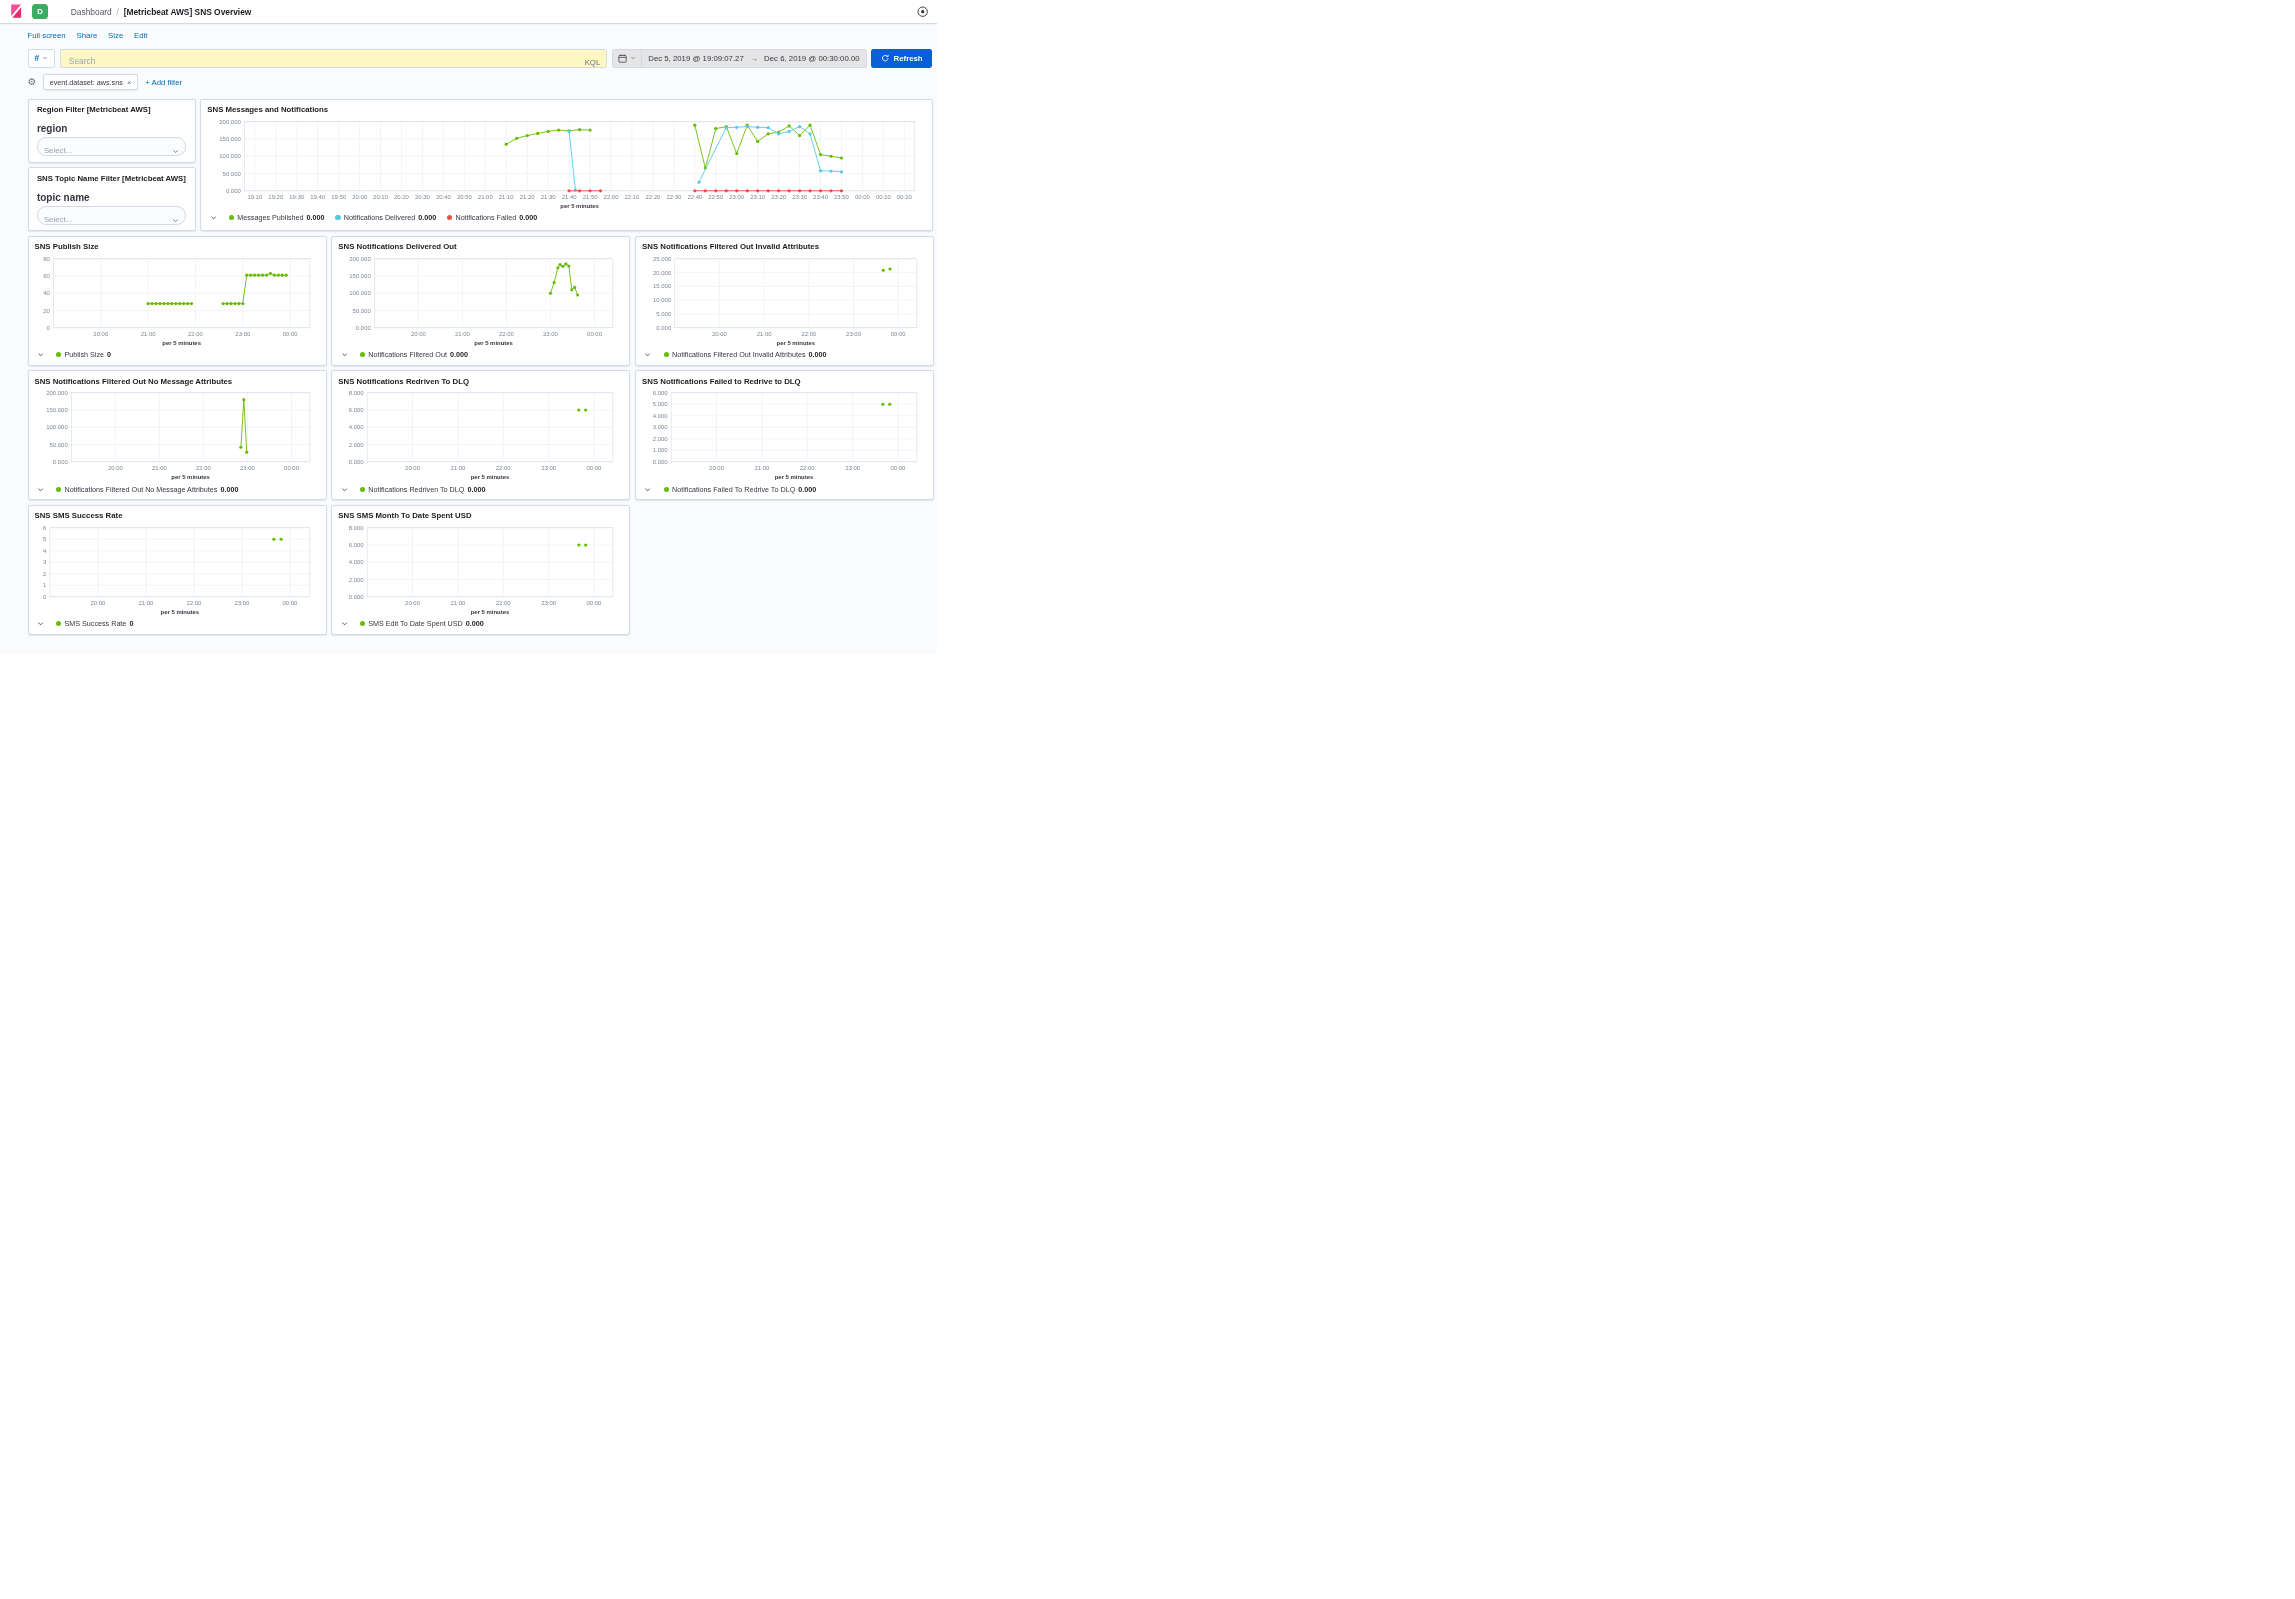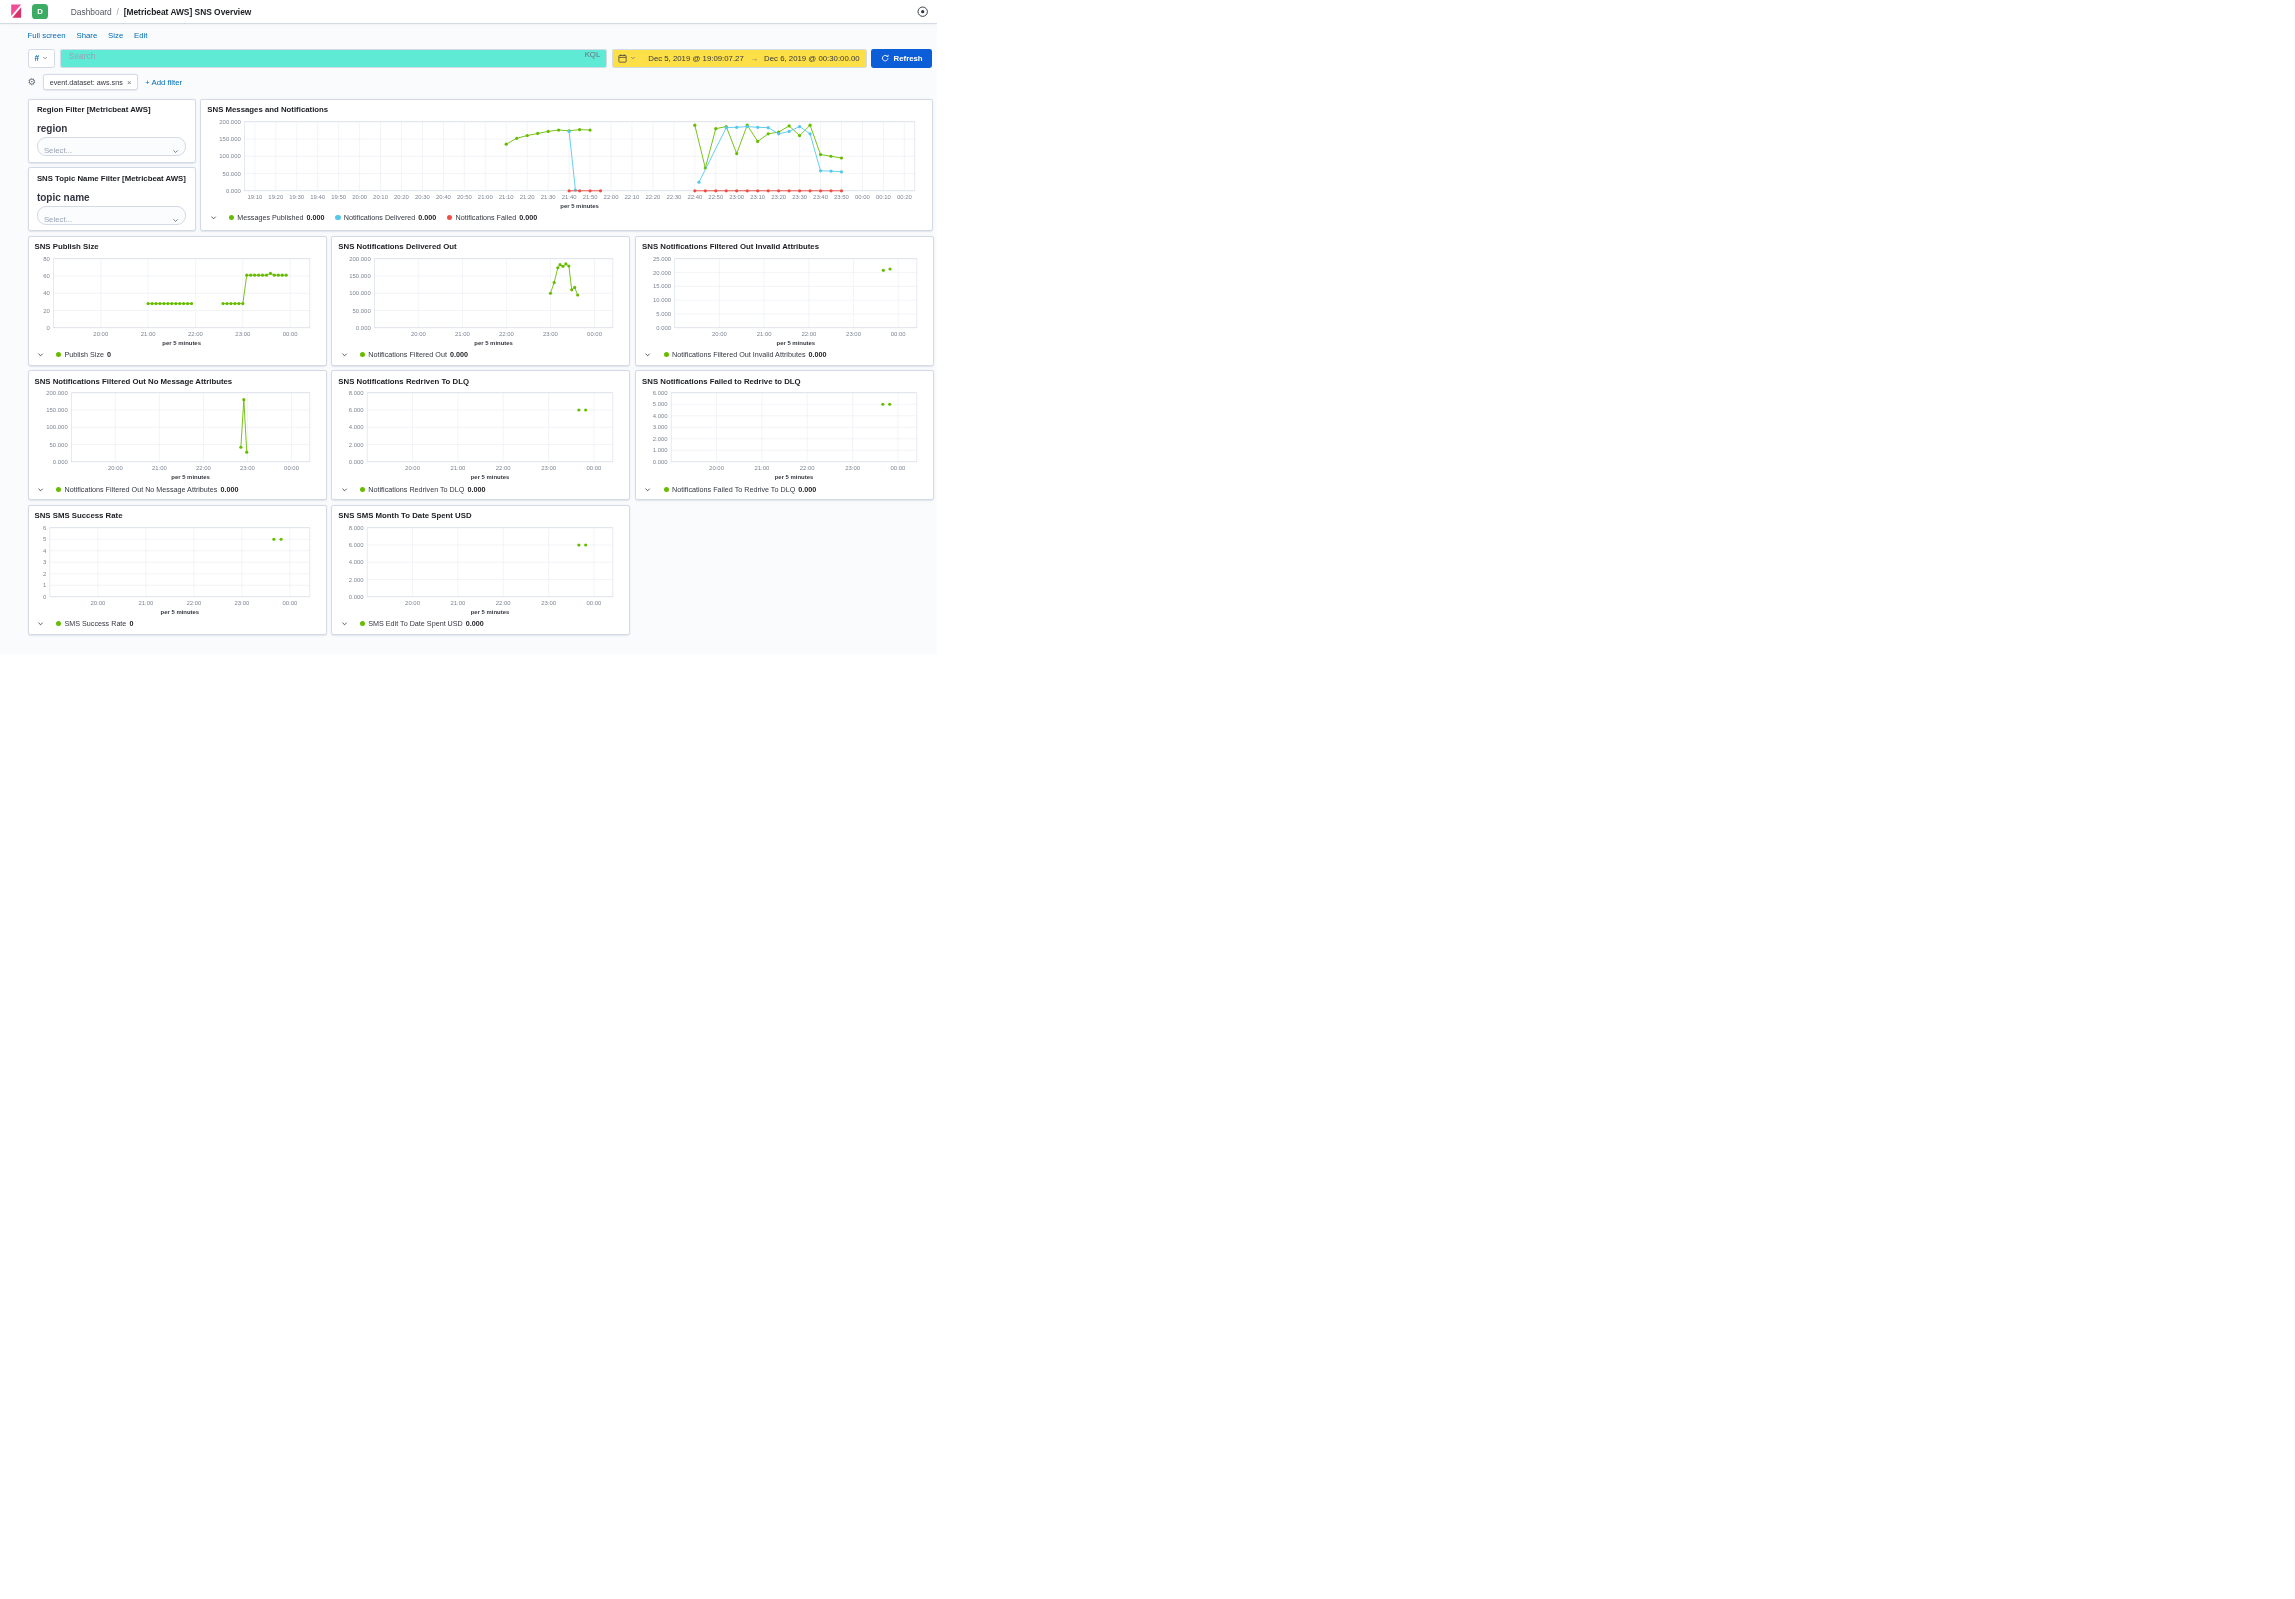--- a/index.html
+++ b/index.html
@@ -33,27 +33,27 @@
   .actions { display:flex; gap:10.8px; font-size:7.8px; margin:2.4px 0 8.4px; }
   .actions span { color:#006BB4; cursor:pointer; }
   
   .querybar { display:flex; align-items:center; gap:4.8px; }
   .hash-btn {
     height:19px; width:27.5px; background:#fff; border:0.6px solid #d3dae6; border-radius:2.4px;
     display:flex; align-items:center; justify-content:center; gap:3px; cursor:pointer;
   }
   .hash-btn .hash { color:#006BB4; font-size:8.4px; font-weight:700; }
   .searchbox {
-    flex:1; height:19px; background:#5eead4; border:0.6px solid #d3dae6; border-radius:2.4px;
-    display:flex; align-items:flex-start; padding:0 6px;
+    flex:1; height:19px; background:#fef9c3; border:0.6px solid #d3dae6; border-radius:2.4px;
+    display:flex; align-items:flex-end; padding:0 6px;
   }
   .searchbox input { border:none; outline:none; flex:1; font-size:8.4px; color:#343741; font-family:inherit; background:transparent; }
   .searchbox input::placeholder { color:#98a2b3; }
   .kql { font-size:7.8px; color:#69707d; margin-left:4.8px; cursor:pointer; }
-  .datepicker { height:19px; background:#fde047; border:0.6px solid #d3dae6; border-radius:2.4px; display:flex; align-items:center; }
+  .datepicker { height:19px; background:#e5e5e5; border:0.6px solid #d3dae6; border-radius:2.4px; display:flex; align-items:center; }
   .cal-btn { display:flex; align-items:center; gap:2.4px; padding:0 5.4px; height:100%; border-right:0.6px solid #d3dae6; cursor:pointer; }
   .date-text { padding:0 6px; font-size:7.8px; color:#343741; white-space:nowrap; cursor:pointer; }
   .date-arrow { color:#69707d; font-size:8.4px; }
   .refresh-btn {
     height:19px; background:#0B5ED7; color:#fff; border:none; border-radius:2.4px;
     font-size:7.8px; font-weight:600; font-family:inherit; display:flex; align-items:center; gap:4.2px;
     padding:0 9.6px; cursor:pointer;
   }
   
   .filterbar { display:flex; align-items:center; gap:7.2px; margin-top:6.6px; }

